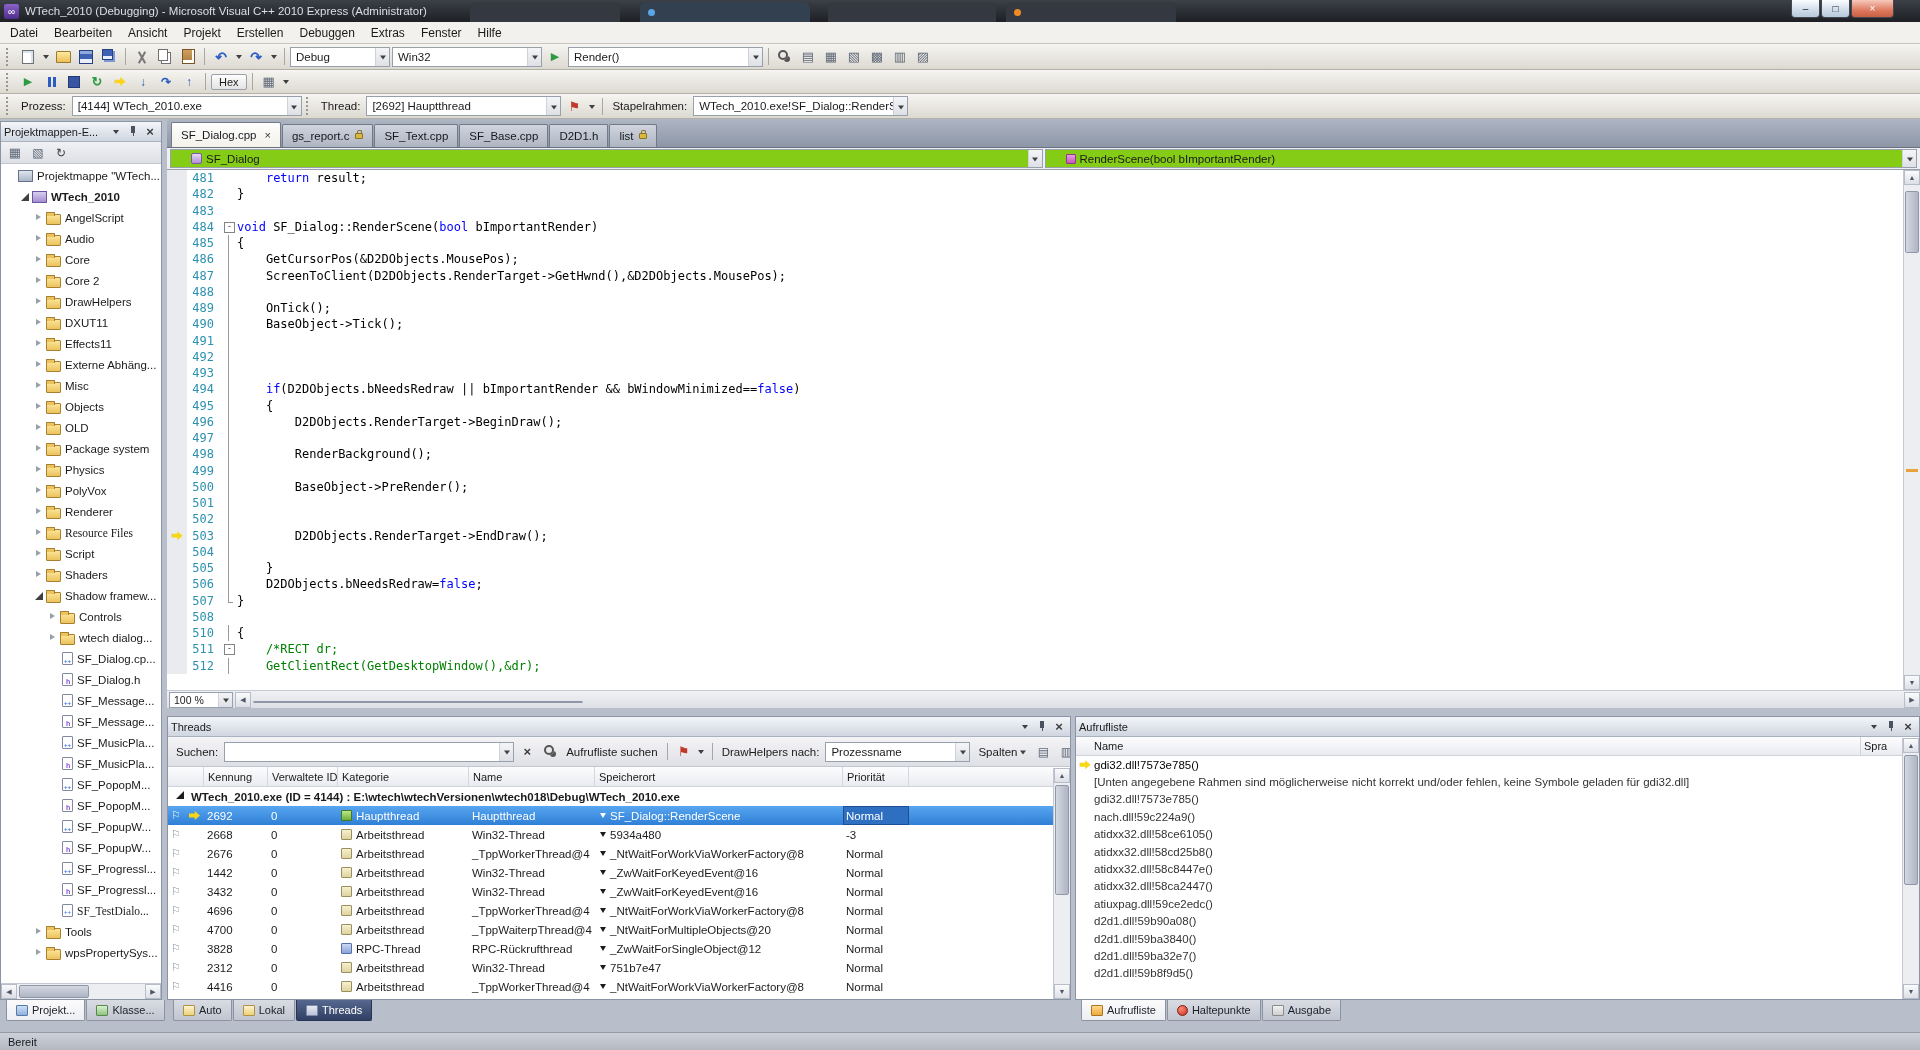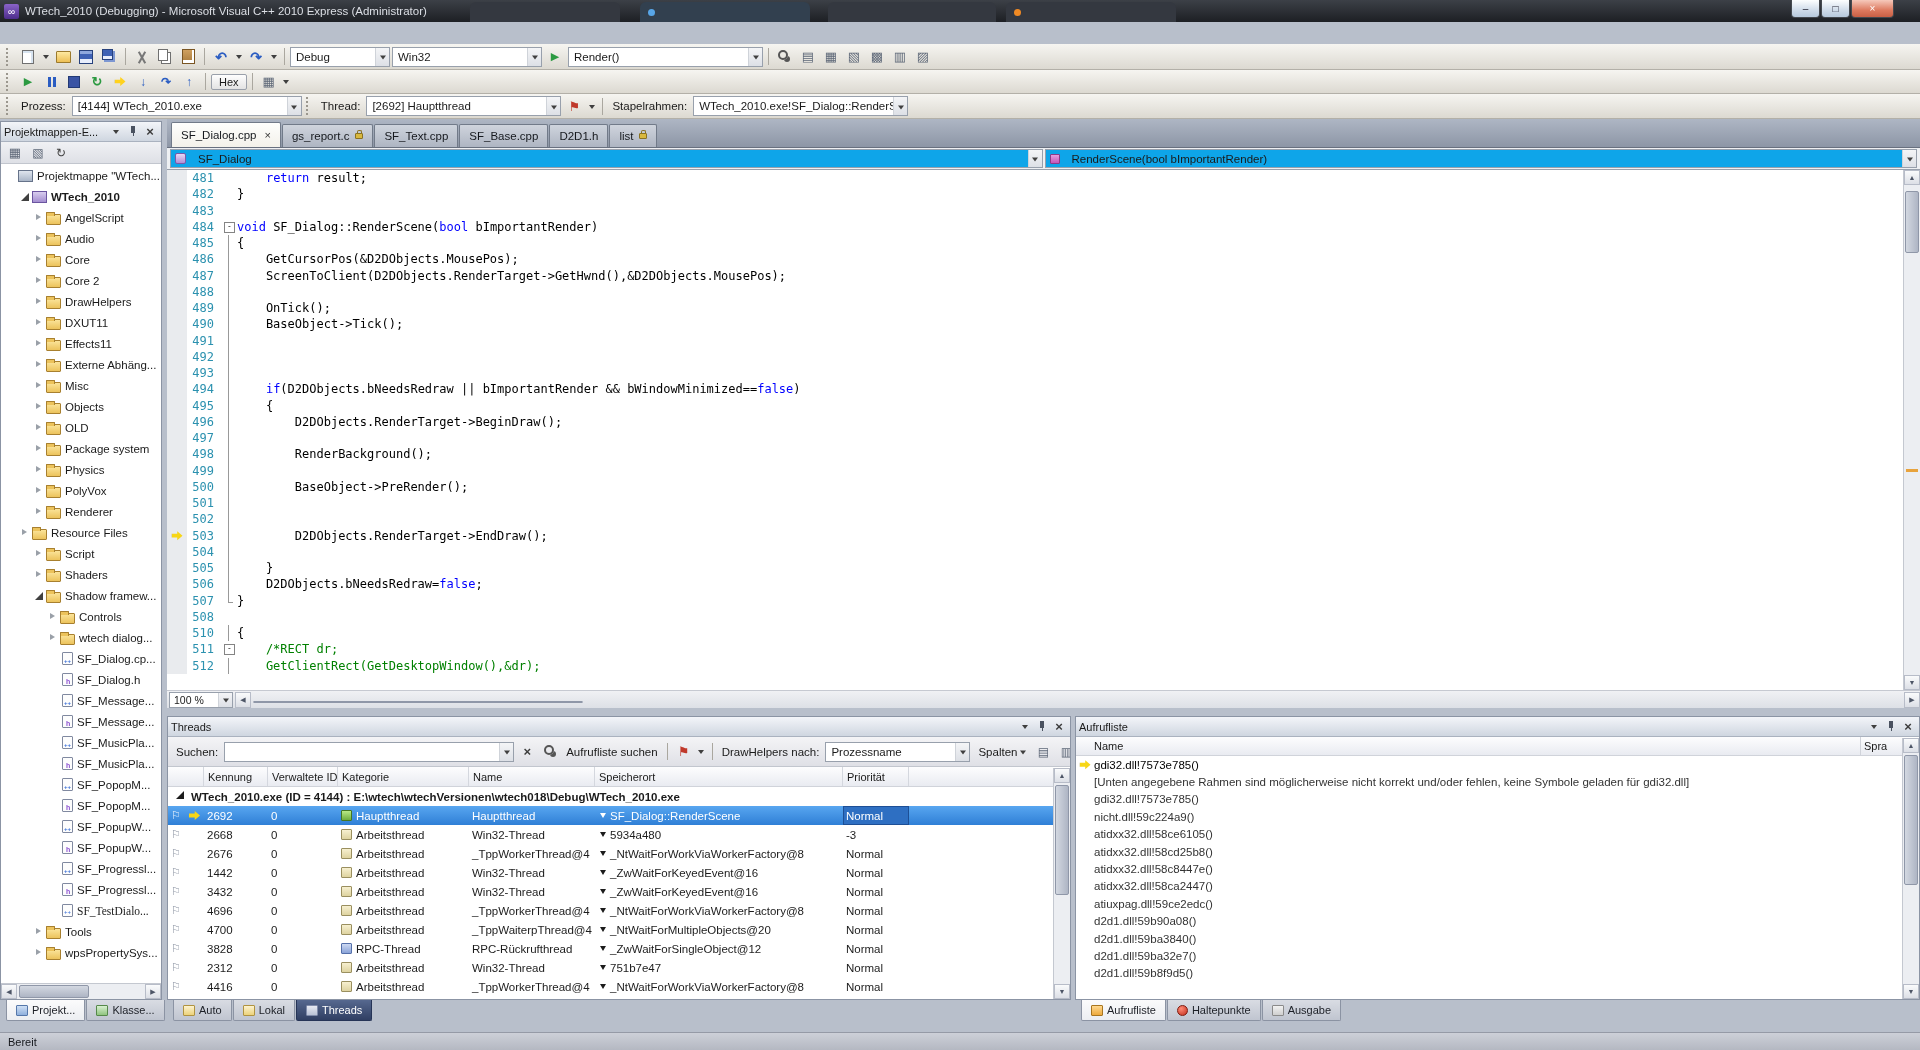--- a/index.html
+++ b/index.html
@@ -144,22 +144,22 @@
         border:1px solid #717a89;border-bottom:none;border-radius:2px 2px 0 0;
         background:linear-gradient(#cfd4dd,#aeb5c2);font-size:11.5px;color:#15181d;white-space:nowrap}
   .dtab.active{background:linear-gradient(#fefefd,#f3f1ea);height:25px}
   .dtab .x{margin-left:8px;font-size:11px;color:#333}
   .lock{display:inline-block;width:8px;height:6px;background:#d9b83e;border:1px solid #8a7222;border-radius:1px;
         margin-left:6px;position:relative}
   .lock::before{content:"";position:absolute;left:1px;top:-4px;width:3px;height:3px;border:1px solid #8a7222;
                 border-bottom:none;border-radius:2px 2px 0 0}
   .navbar{left:167px;top:148px;width:1753px;height:22px;background:#eef0f3;border-bottom:1px solid #98a0ac;
           display:flex;align-items:center;padding:1px 2px}
-  .ncombo{flex:1;height:19px;background:#0ea5e9;border:1px solid #98a0ac;display:flex;align-items:center;gap:12px;
-          padding-left:4px;font-size:11.5px;margin:0 1px;overflow:hidden;white-space:nowrap}
+  .ncombo{flex:1;height:19px;background:#84cc16;border:1px solid #98a0ac;display:flex;align-items:center;gap:4px;
+          padding-left:20px;font-size:11.5px;margin:0 1px;overflow:hidden;white-space:nowrap}
   .ci-class{width:11px;height:11px;border-radius:2px;background:linear-gradient(#e8d9f5,#b18fd6);border:1px solid #7d58a8;flex:none}
   .ci-method{width:10px;height:10px;border-radius:1px;background:linear-gradient(#e79ee0,#c457ba);border:1px solid #8f3a88;flex:none}
 
   
   .codearea{left:167px;top:170px;width:1753px;height:520px;background:#fff;overflow:hidden}
   .crow{display:flex;height:16.25px;font:12px/16.25px "DejaVu Sans Mono",monospace}
   .gut{width:20px;background:#e9ebee;flex:none;display:flex;align-items:center;justify-content:center}
   .lno{width:34px;flex:none;color:#2b91af;text-align:right;padding-right:7px;background:#fff}
   .fold{width:16px;flex:none;position:relative;background:#fff}
   .fold.line::before{content:"";position:absolute;left:7px;top:0;bottom:0;width:1px;background:#999}
@@ -266,20 +266,31 @@
     <span class="gtab g2"></span>
     <span class="gtab g3"></span>
     <span class="gtab g4"></span>
     <span class="winbtns">
       <span class="wbtn">–</span>
       <span class="wbtn">□</span>
       <span class="wbtn close">×</span>
     </span>
   </div>
 
+  <div class="abs menubar" id="menubar">
+      <span class="menu-item">Datei</span>
+      <span class="menu-item">Bearbeiten</span>
+      <span class="menu-item">Ansicht</span>
+      <span class="menu-item">Projekt</span>
+      <span class="menu-item">Erstellen</span>
+      <span class="menu-item">Debuggen</span>
+      <span class="menu-item">Extras</span>
+      <span class="menu-item">Fenster</span>
+      <span class="menu-item">Hilfe</span>
+    </div>
 
   <div class="abs toolbar tb1">
     <span class="grip"></span>
     <span class="irow">
         <span class="tbi i-new-file"></span>
         <span class="tbi i-drop"></span>
         <span class="tbi i-open-file"></span>
         <span class="tbi i-save"></span>
         <span class="tbi i-save-all"></span>
       </span>
@@ -465,21 +476,21 @@
         <div class="trow" style="padding-left: 31px;">
           <span class="tarrow col"></span>
           <span class="ticon ic-folder"></span>
           <span class="tlabel">PolyVox</span>
         </div>
         <div class="trow" style="padding-left: 31px;">
           <span class="tarrow col"></span>
           <span class="ticon ic-folder"></span>
           <span class="tlabel">Renderer</span>
         </div>
-        <div class="trow" style="padding-left: 17px;">
+        <div class="trow" style="padding-left: 31px; font-family: Liberation Serif, serif;">
           <span class="tarrow col"></span>
           <span class="ticon ic-folder"></span>
           <span class="tlabel">Resource Files</span>
         </div>
         <div class="trow" style="padding-left: 31px;">
           <span class="tarrow col"></span>
           <span class="ticon ic-folder"></span>
           <span class="tlabel">Script</span>
         </div>
         <div class="trow" style="padding-left: 31px;">
@@ -1128,21 +1139,21 @@
         <div class="csrow">
           <span class="csgut"></span>
           <span class="cstext note">[Unten angegebene Rahmen sind möglicherweise nicht korrekt und/oder fehlen, keine Symbole geladen für gdi32.dll]</span>
         </div>
         <div class="csrow">
           <span class="csgut"></span>
           <span class="cstext">gdi32.dll!7573e785()</span>
         </div>
         <div class="csrow">
           <span class="csgut"></span>
-          <span class="cstext">nicht.dll!59c224a9()</span>
+          <span class="cstext">nach.dll!59c224a9()</span>
         </div>
         <div class="csrow">
           <span class="csgut"></span>
           <span class="cstext">atidxx32.dll!58ce6105()</span>
         </div>
         <div class="csrow">
           <span class="csgut"></span>
           <span class="cstext">atidxx32.dll!58cd25b8()</span>
         </div>
         <div class="csrow">

